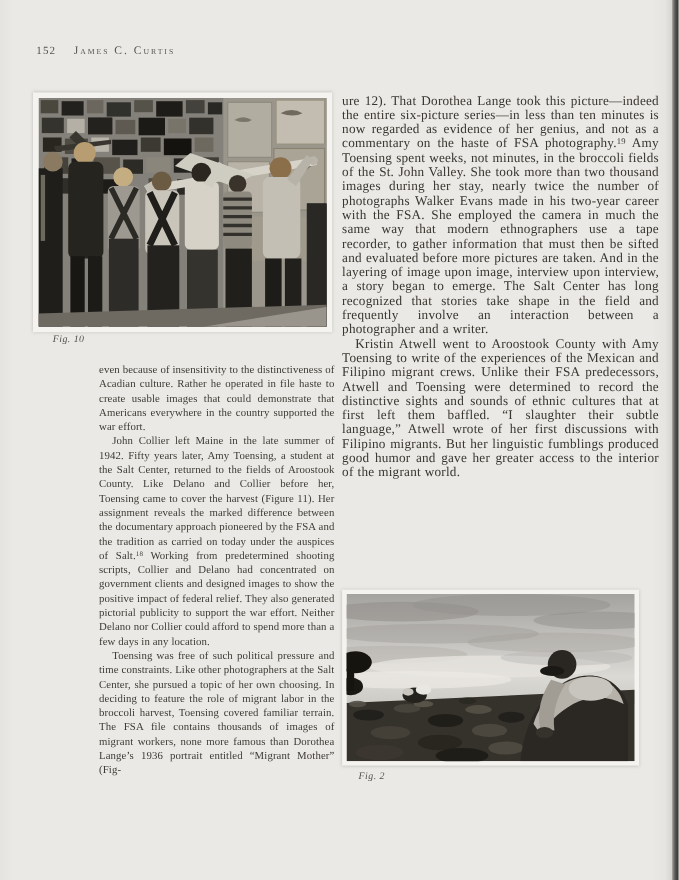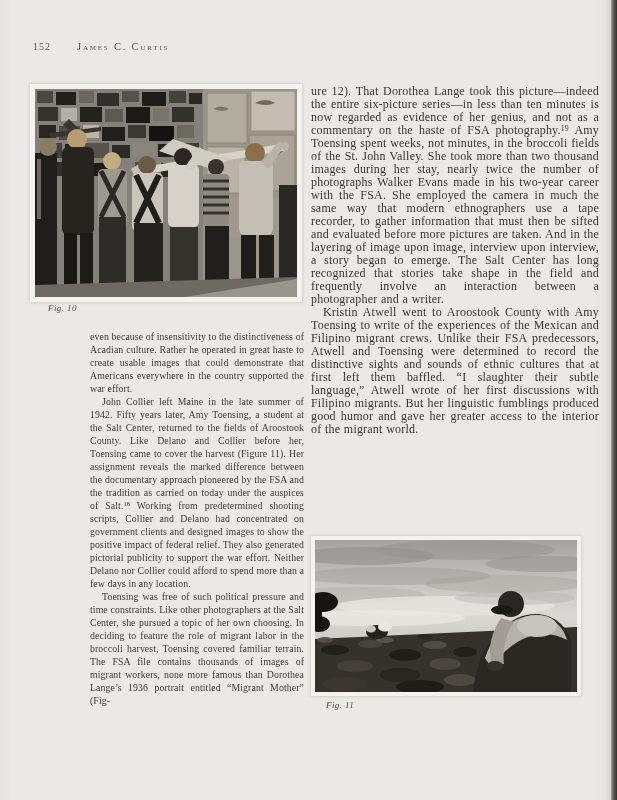--- a/index.html
+++ b/index.html
@@ -7,21 +7,21 @@
     width:617px;height:800px;position:relative;overflow:hidden;
     background:linear-gradient(90deg,#e4e3df 0,#eae9e5 2%,#eae9e5 96%,#e3e2de 99%);
     font-family:"Liberation Serif", serif;
     -webkit-font-smoothing:antialiased;
   }
   .page{position:absolute;inset:0;}
 
   
   .header{position:absolute;top:41px;left:33px;color:#56534d;display:flex;align-items:baseline;}
   .pagenum{font-size:10px;letter-spacing:1px;}
-  .runhead{margin-left:26px;font-size:10.5px;font-variant:small-caps;letter-spacing:1.8px;color:#5a5751;}
+  .runhead{margin-left:16px;font-size:10.5px;font-variant:small-caps;letter-spacing:1.8px;color:#5a5751;}
 
   
   .print{position:absolute;background:#f4f3ef;box-shadow:0 0 3px rgba(60,58,52,.25);}
   .print svg{display:block;}
   .fig10{left:30px;top:84px;padding:5px;}
   .fig11{left:311px;top:536px;padding:4px;}
 
   .caption{position:absolute;font-style:italic;font-size:9px;color:#53504a;letter-spacing:.4px;margin-left:15px;}
   .cap10{left:33px;top:303px;}
   .cap11{left:311px;top:700px;}
@@ -162,21 +162,21 @@
     </svg>
   </div>
   <div class="caption cap10">Fig. 10</div>
 
   <div class="col rightcol">
     <p><span>ure 12). That Dorothea Lange took this picture—indeed the entire six-picture series—in less than ten minutes is now regarded as evidence of her genius, and not as a commentary on the haste of FSA photography.</span><sup>19</sup><span> Amy Toensing spent weeks, not minutes, in the broccoli fields of the St. John Valley. She took more than two thousand images during her stay, nearly twice the number of photographs Walker Evans made in his two-year career with the FSA. She employed the camera in much the same way that modern ethnographers use a tape recorder, to gather information that must then be sifted and evaluated before more pictures are taken. And in the layering of image upon image, interview upon interview, a story began to emerge. The Salt Center has long recognized that stories take shape in the field and frequently involve an interaction between a photographer and a writer.</span></p>
     <p class="indent"><span>Kristin Atwell went to Aroostook County with Amy Toensing to write of the experiences of the Mexican and Filipino migrant crews. Unlike their FSA predecessors, Atwell and Toensing were determined to record the distinctive sights and sounds of ethnic cultures that at first left them baffled. “I slaughter their subtle language,” Atwell wrote of her first discussions with Filipino migrants. But her linguistic fumblings produced good humor and gave her greater access to the interior of the migrant world.</span></p>
   </div>
 
   <div class="col leftcol">
-    <p><span>even because of insensitivity to the distinctiveness of Acadian culture. Rather he operated in great haste to create usable images that could demonstrate that Americans everywhere in the country supported the war effort.</span></p>
+    <p><span>even because of insensitivity to the distinctiveness of Acadian culture. Rather he operated in file haste to create usable images that could demonstrate that Americans everywhere in the country supported the war effort.</span></p>
     <p class="indent"><span>John Collier left Maine in the late summer of 1942. Fifty years later, Amy Toensing, a student at the Salt Center, returned to the fields of Aroostook County. Like Delano and Collier before her, Toensing came to cover the harvest (Figure 11). Her assignment reveals the marked difference between the documentary approach pioneered by the FSA and the tradition as carried on today under the auspices of Salt.</span><sup>18</sup><span> Working from predetermined shooting scripts, Collier and Delano had concentrated on government clients and designed images to show the positive impact of federal relief. They also generated pictorial publicity to support the war effort. Neither Delano nor Collier could afford to spend more than a few days in any location.</span></p>
     <p class="indent"><span>Toensing was free of such political pressure and time constraints. Like other photographers at the Salt Center, she pursued a topic of her own choosing. In deciding to feature the role of migrant labor in the broccoli harvest, Toensing covered familiar terrain. The FSA file contains thousands of images of migrant workers, none more famous than Dorothea Lange’s 1936 portrait entitled “Migrant Mother” (Fig-</span></p>
   </div>
 
   <div class="print fig11">
     <svg width="262" height="152" viewBox="0 0 262 152">
       <defs>
         <linearGradient id="sky" x1="0" y1="0" x2="0" y2="1">
           <stop offset="0" stop-color="#a5a3a0"></stop>
           <stop offset=".4" stop-color="#c3c1bd"></stop>
@@ -226,16 +226,16 @@
         <path d="M158 152 C162 116 176 92 202 78 C226 68 248 78 256 100 L256 152 Z" fill="#2b2824"></path>
         <path d="M170 118 C178 94 194 80 212 76 C232 72 248 84 252 100 C238 92 220 92 206 100 C192 108 182 118 178 130 Z" fill="#b6b2aa"></path>
         <ellipse cx="222" cy="86" rx="20" ry="11" fill="#c8c5be"></ellipse>
         <circle cx="196" cy="64" r="13" fill="#2a2722"></circle>
         <ellipse cx="187" cy="70" rx="11" ry="4.5" fill="#1b1916"></ellipse>
         <path d="M186 78 C177 92 173 106 176 122 L189 124 C187 108 191 94 199 82 Z" fill="#a19d95"></path>
         <ellipse cx="180" cy="126" rx="8" ry="5" fill="#35322c"></ellipse>
       </g>
     </svg>
   </div>
-  <div class="caption cap11">Fig. 11</div>
+  <div class="caption cap11">Fig. 2</div>
 
   <div class="edge-right"></div>
 </div>
 
 </body></html>

